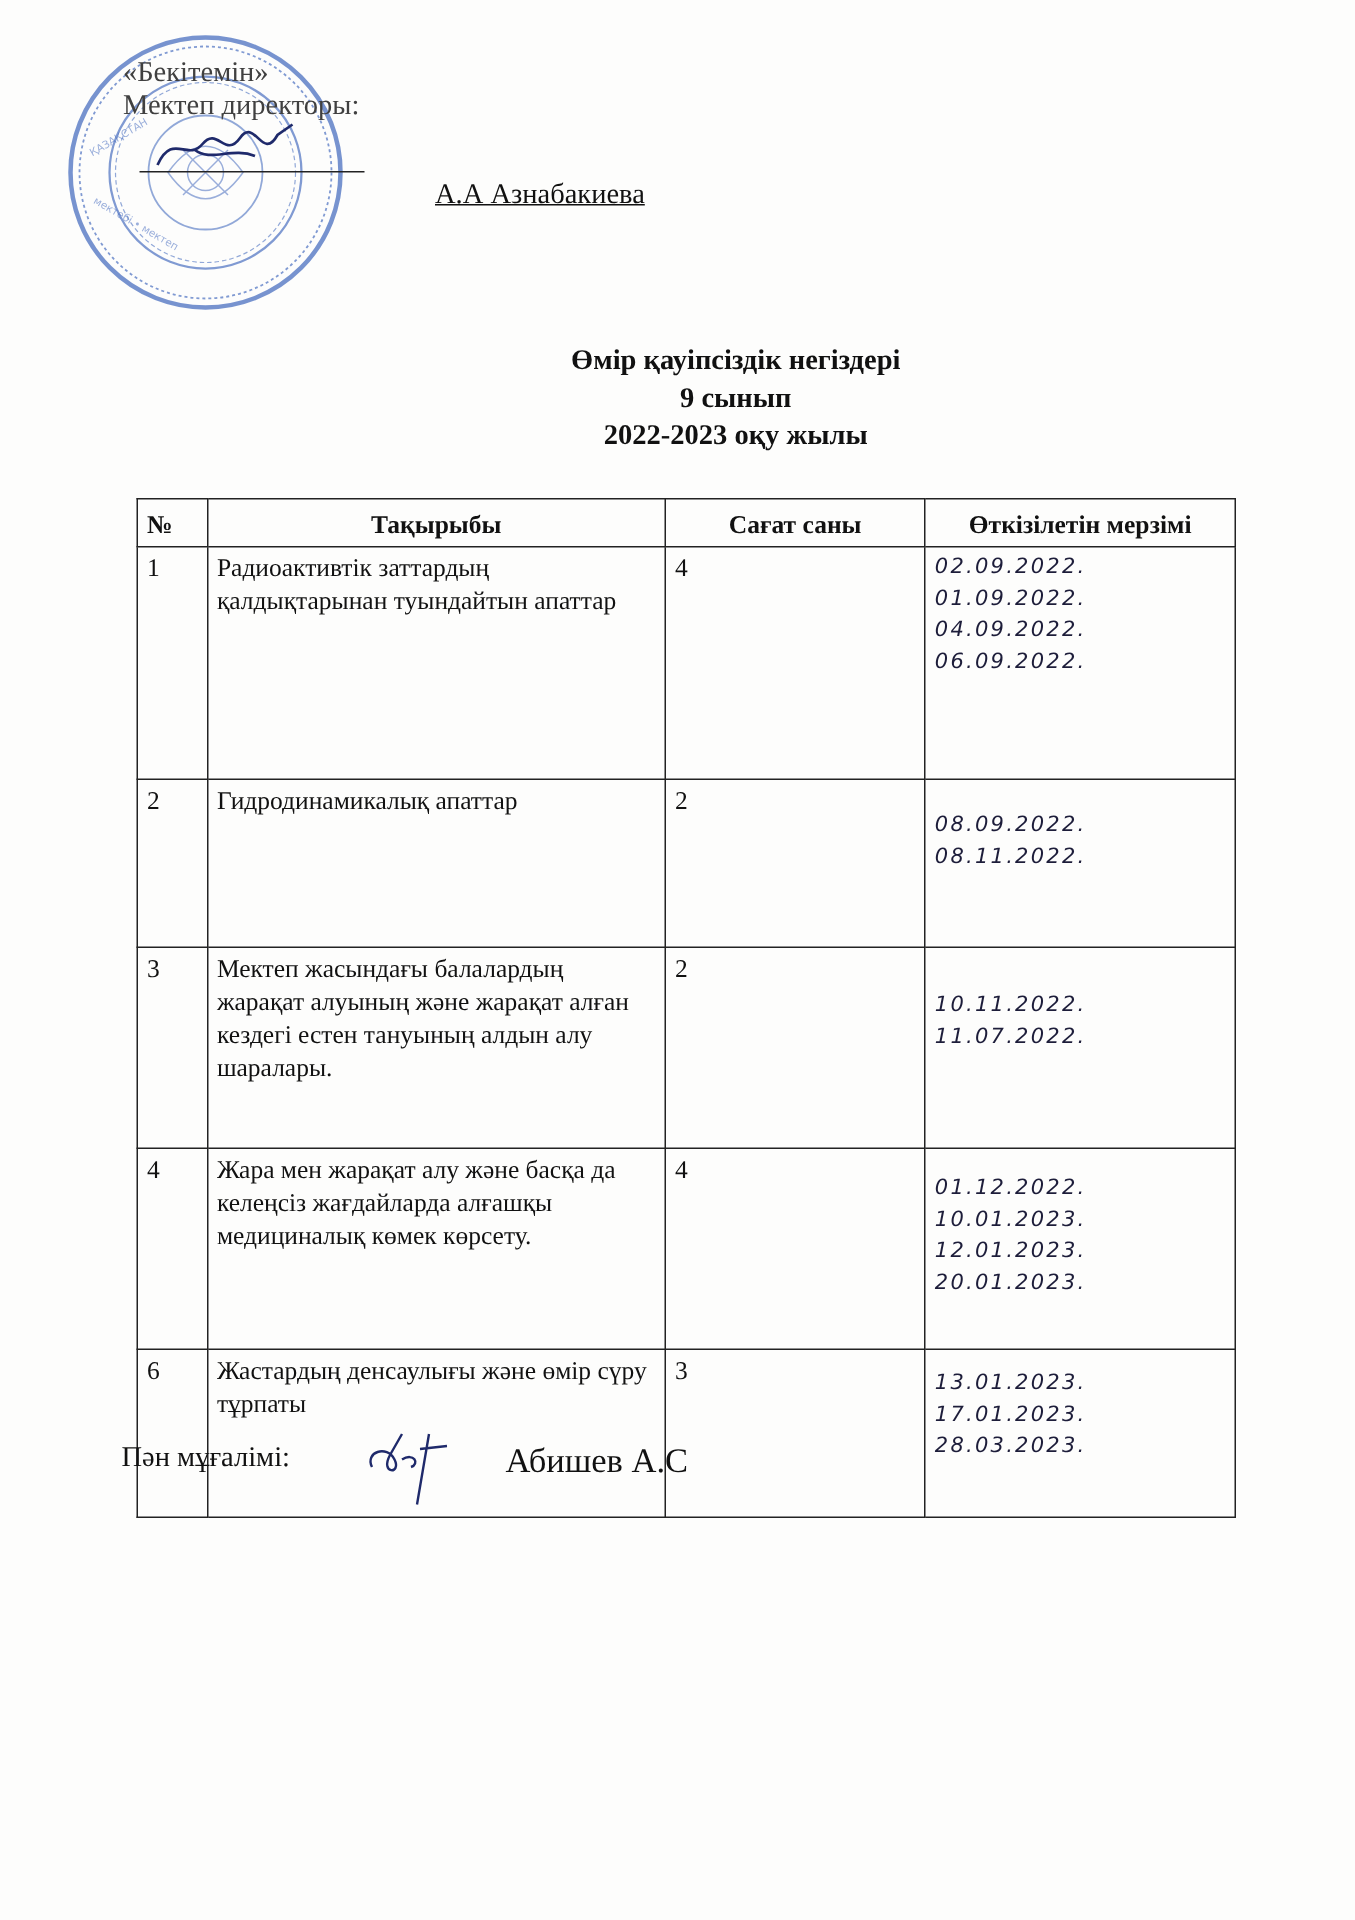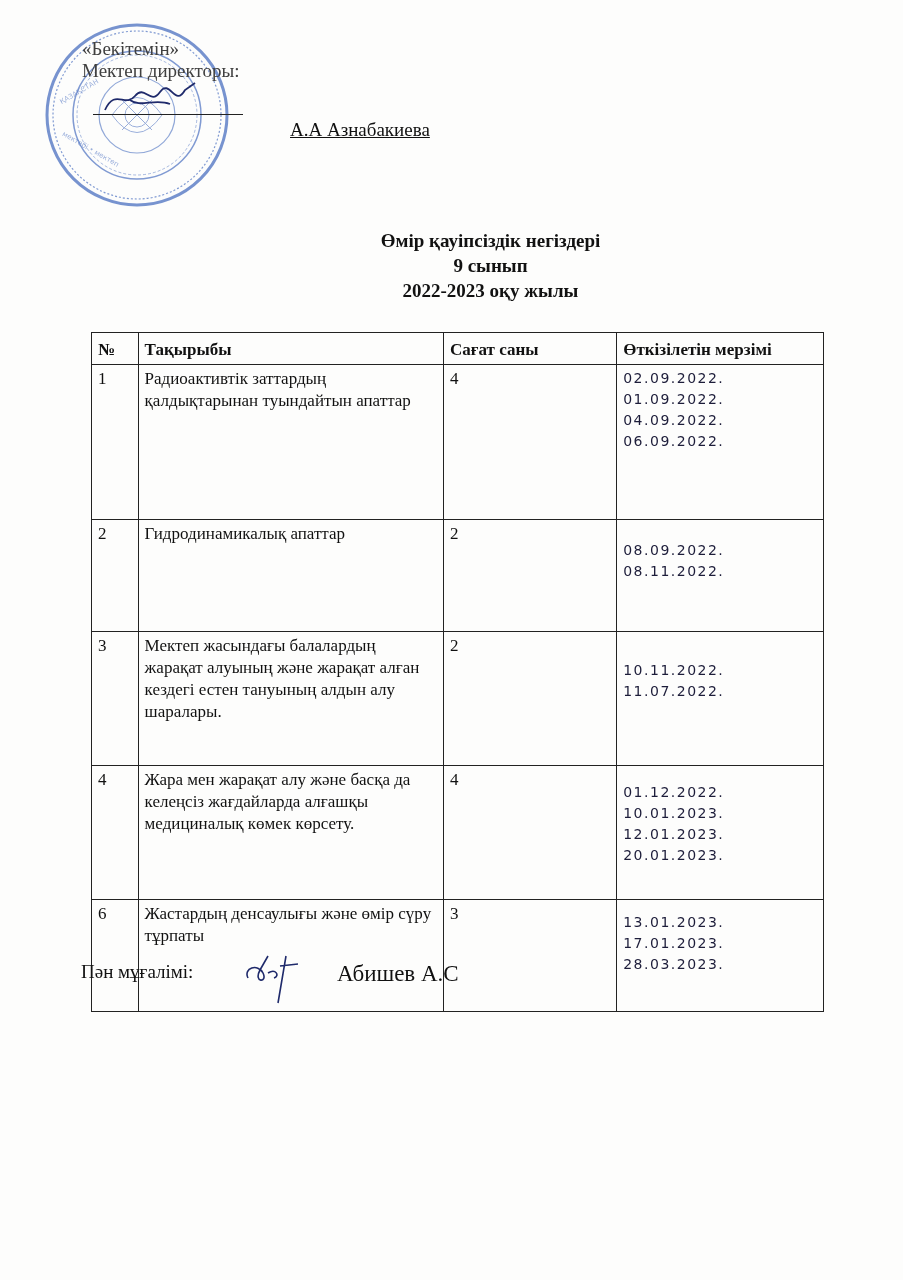--- a/index.html
+++ b/index.html
@@ -75,30 +75,31 @@
       line-height: 22px;
     }
     table.plan th, table.plan td {
       border: 1.3px solid #222;
       vertical-align: top;
       padding: 3px 6px;
       text-align: left;
     }
     table.plan th {
       font-weight: bold;
-      text-align: left;
+      text-align: center;
       padding-top: 6px;
     }
     table.plan th.no { text-align: left; }
     .col-no { width: 34px; }
     .col-topic { width: 296px; }
     .col-hours { width: 163px; }
     .col-dates { width: 196px; }
     td.dates {
       font-family: "DejaVu Sans", sans-serif;
+      font-style: italic;
       font-size: 14px;
       line-height: 21px;
       color: #1d1d3a;
       letter-spacing: 1.5px;
       padding-left: 14px;
     }
     td.dates .d { display: block; }
     .r1 td { height: 148px; }
     .r2 td { height: 88px; }
     .r3 td { height: 102px; }

